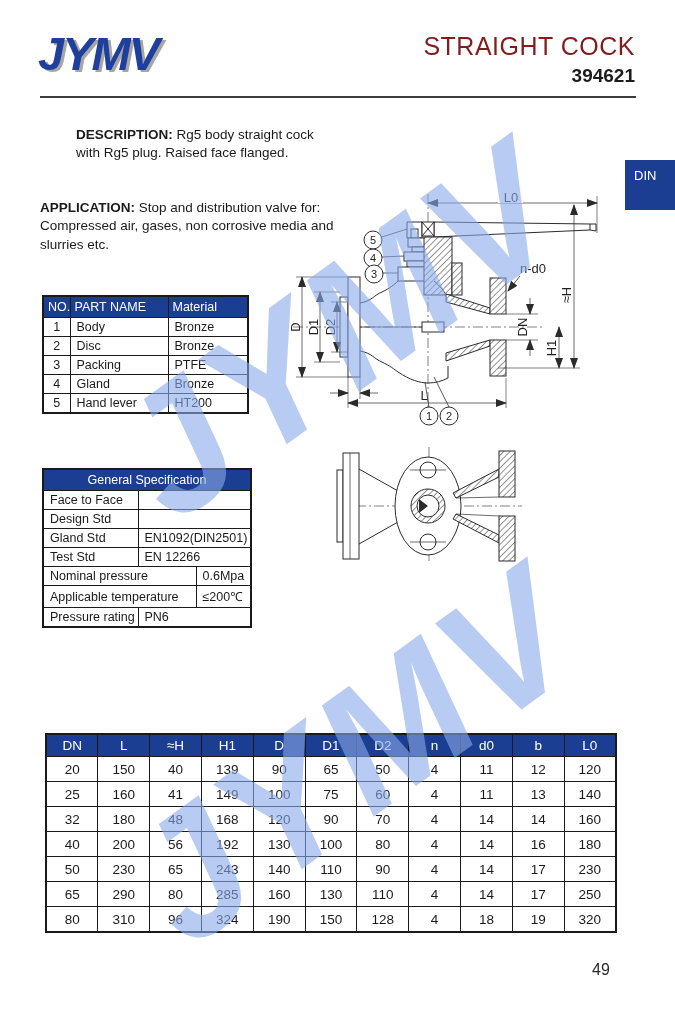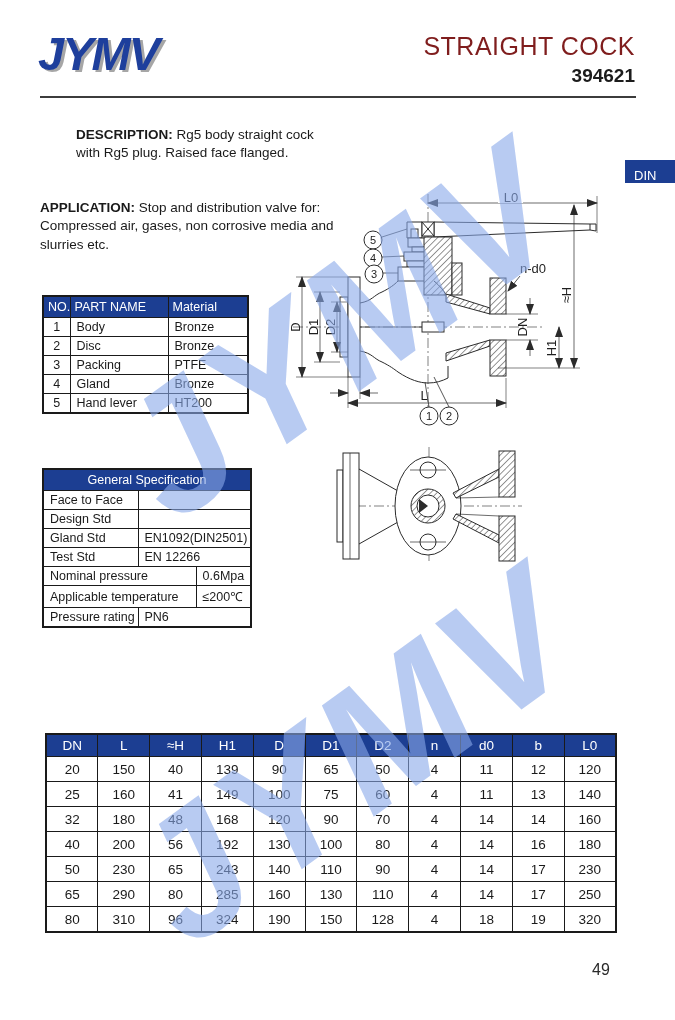--- a/index.html
+++ b/index.html
@@ -20,21 +20,21 @@
   .hr { position:absolute; left:40px; top:96px; width:596px; height:0; border-top:2px solid #3c3c3c; }
 
   
   .para { position:absolute; left:40px; font-size:13.5px; line-height:1.36; }
   .desc { top:126px; width:256px;margin-left:36px; }
   .appl { top:199px; width:302px; }
   .para b { font-weight:bold; }
 
   
   .dintab {
-    position:absolute; left:625px; top:160px; width:50px; height:23px;
+    position:absolute; left:625px; top:160px; width:50px; height:50px;
     background:#1c3e92; color:#fff; font-size:13px; line-height:32px; padding-left:9px;
     box-sizing:border-box;
   }
 
   
   table { border-collapse:collapse; table-layout:fixed; position:absolute; background:transparent; }
   th, td { border:1px solid #1a1a1a; overflow:hidden; white-space:nowrap; }
   table { border:2px solid #1a1a1a; }
   th { background:#1c3e92; color:#ffffff; font-weight:400; }
   .c { text-align:center; }

